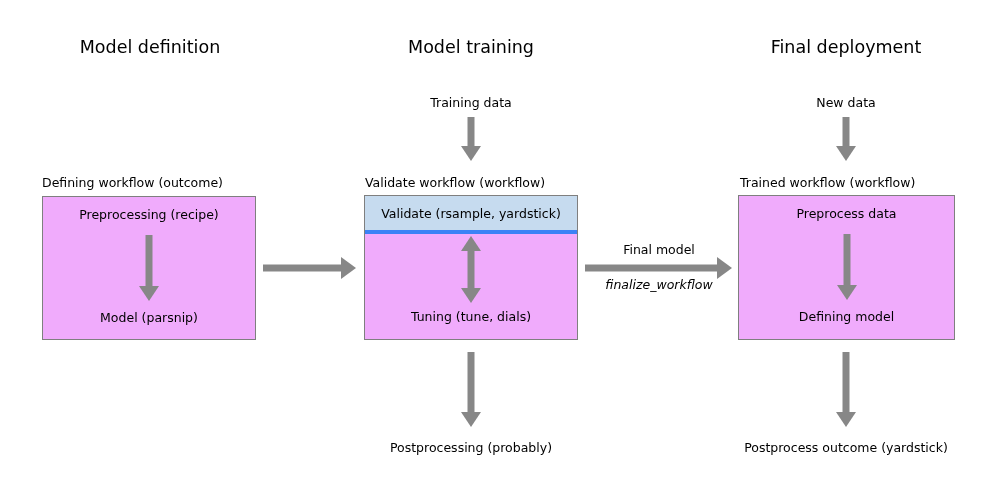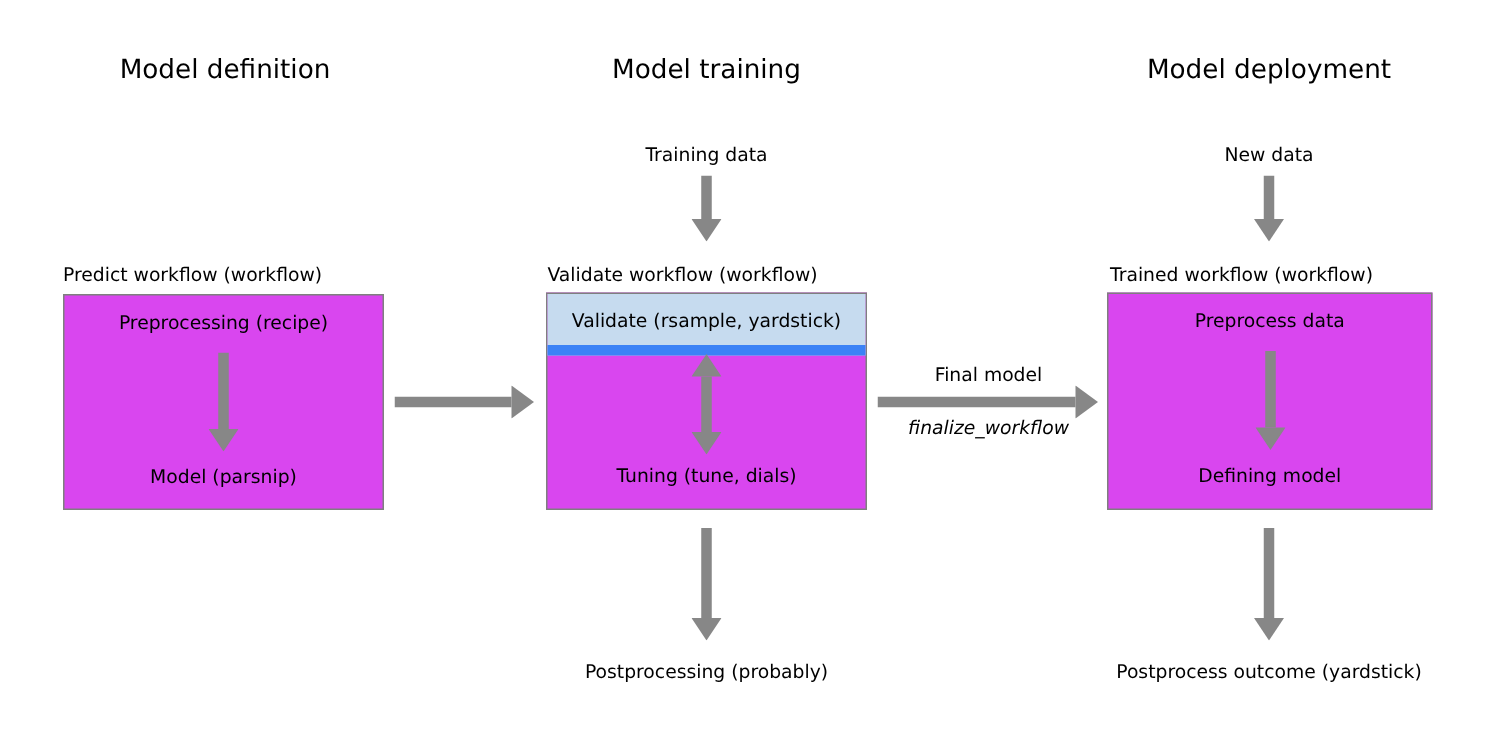--- a/index.html
+++ b/index.html
@@ -22,75 +22,75 @@
     font-size: 12.5px;
     text-align: center;
     white-space: nowrap;
   }
   .box-label {
     font-size: 12.5px;
     text-align: left;
     white-space: nowrap;
   }
   .wf-box {
-    background: #d946ef;
+    background: #f0abfc;
     border: 1px solid #7f7f7f;
     box-sizing: border-box;
   }
   .wf-box .inner-txt {
     position: absolute;
     left: 0;
     width: 100%;
     font-size: 12.5px;
     text-align: center;
     white-space: nowrap;
   }
   .highlight-strip {
     position: absolute;
     left: 0; top: 0;
     width: 100%;
     height: 34px;
     background: #c6dbef;
-    border-bottom: 7px solid #3b82f6;
+    border-bottom: 4px solid #3b82f6;
     box-sizing: content-box;
     display: flex;
     align-items: center;
     justify-content: center;
     font-size: 12.5px;
     white-space: nowrap;
   }
   .italic { font-style: italic; }
   svg { display: block; }
 </style>
 </head>
 <body>
 
 <div class="canvas">
 
   <div class="abs col-title" style="left:40px; top:37px; width:220px;">Model definition</div>
   <div class="abs col-title" style="left:361px; top:37px; width:220px;">Model training</div>
-  <div class="abs col-title" style="left:736px; top:37px; width:220px;">Model deployment</div>
+  <div class="abs col-title" style="left:736px; top:37px; width:220px;">Final deployment</div>
 
   <div class="abs txt" style="left:371px; top:95px; width:200px;">Training data</div>
   <div class="abs txt" style="left:746px; top:95px; width:200px;">New data</div>
 
   <div class="abs" style="left:461px; top:117px;">
     <svg width="20" height="44" viewBox="0 0 20 44">
       <rect x="6.5" y="0" width="7" height="29" fill="#878787"></rect>
       <polygon points="0,29 20,29 10,44" fill="#878787"></polygon>
     </svg>
   </div>
   <div class="abs" style="left:836px; top:117px;">
     <svg width="20" height="44" viewBox="0 0 20 44">
       <rect x="6.5" y="0" width="7" height="29" fill="#878787"></rect>
       <polygon points="0,29 20,29 10,44" fill="#878787"></polygon>
     </svg>
   </div>
 
-  <div class="abs box-label" style="left:42px; top:175px;">Predict workflow (workflow)</div>
+  <div class="abs box-label" style="left:42px; top:175px;">Defining workflow (outcome)</div>
   <div class="abs box-label" style="left:365px; top:175px;">Validate workflow (workflow)</div>
   <div class="abs box-label" style="left:740px; top:175px;">Trained workflow (workflow)</div>
 
   <div class="abs wf-box" style="left:42px; top:196px; width:214px; height:144px;">
     <div class="inner-txt" style="top:10px;">Preprocessing (recipe)</div>
     <div class="abs" style="left:calc(50% - 10px); top:38px;">
       <svg width="20" height="66" viewBox="0 0 20 66">
         <rect x="6.5" y="0" width="7" height="51" fill="#878787"></rect>
         <polygon points="0,51 20,51 10,66" fill="#878787"></polygon>
       </svg>

